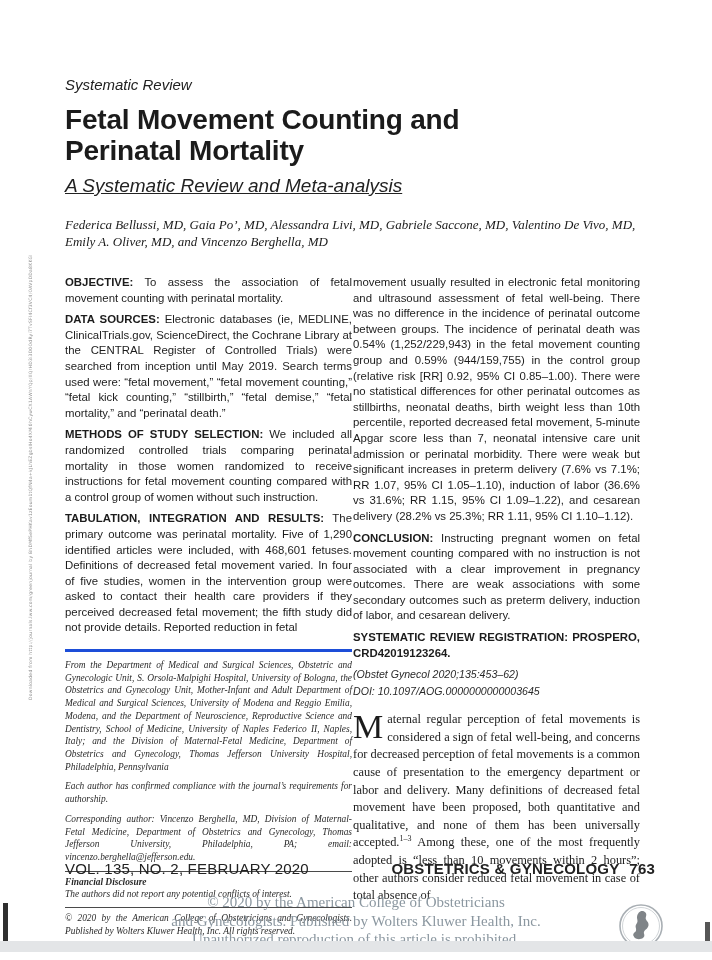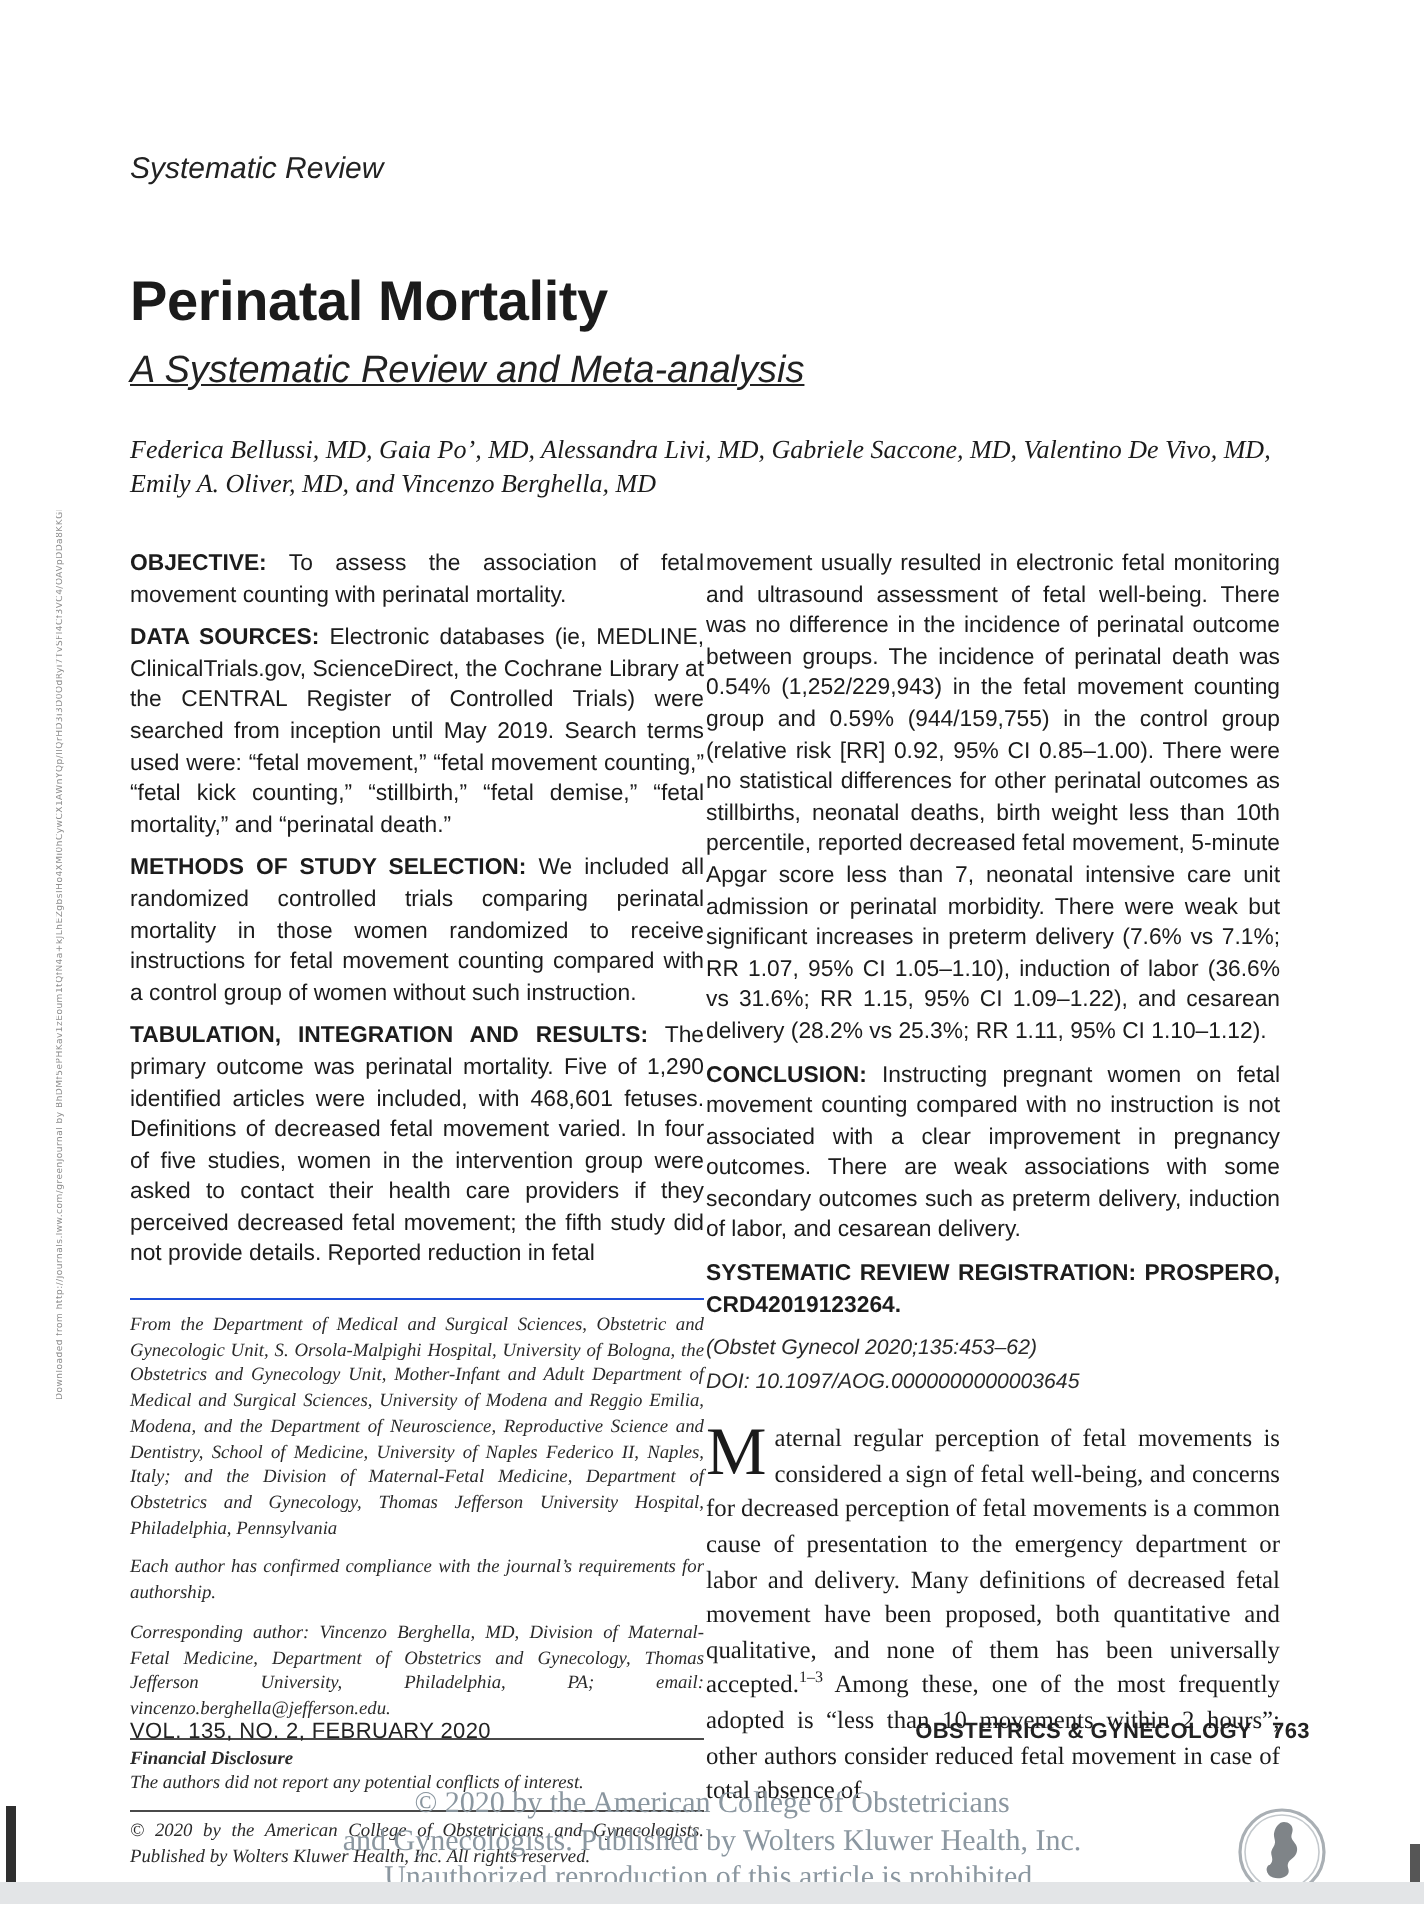--- a/index.html
+++ b/index.html
@@ -28,36 +28,36 @@
   .subtitle { margin-top: 9px; font-style: italic; font-size: 19px; color: #222; text-decoration: underline; }
   .authors { margin-top: 19px; font-family: "Liberation Serif", serif; font-style: italic; font-size: 13px; line-height: 17px; color: #1b1b1b; }
   .columns { margin-top: 25px; display: flex; gap: 1px; }
   .col { width: 287px; flex: 0 0 287px; }
 
   .abs { font-size: 11.4px; line-height: 15.6px; text-align: justify; margin-bottom: 6px; color: #1c1c1c; }
   .abs-label { font-weight: 700; }
   .abs.bold-all { font-weight: 700; }
   .cite { font-style: italic; font-size: 10.6px; line-height: 14.5px; text-align: left; margin-bottom: 2px; color: #2a2a2a; }
 
-  .footnote-block { margin-top: 13px; border-top: 1px solid #1d4ed8; padding-top: 7px;
+  .footnote-block { margin-top: 13px; border-top: 3px solid #1d4ed8; padding-top: 7px;
     font-family: "Liberation Serif", serif; font-style: italic;
     font-size: 9.4px; line-height: 12.7px; text-align: justify; color: #2a2a2a; }
   .fn-para { margin-bottom: 7px; }
   .fn-rule { border: none; border-top: 1px solid #4a4a4a; margin: 6px 0 4px 0; }
   .fn-heading { font-weight: 700; }
   .fn-issn { font-style: normal; }
 
   .bodytext { margin-top: 13px; font-family: "Liberation Serif", serif;
     font-size: 12.4px; line-height: 17.6px; text-align: justify; color: #1b1b1b; }
   .dropcap { float: left; font-size: 34px; line-height: 28px; padding: 2px 4px 0 0; font-family: "Liberation Serif", serif; }
   sup { font-size: 8px; line-height: 0; }
 
   .pagefooter { position: absolute; left: 65px; right: 57px; top: 860px;
     display: flex; justify-content: space-between; align-items: baseline;
-    font-size: 11px; letter-spacing: 0.2px; color: #222; text-align: center; }
+    font-size: 15px; letter-spacing: 0.2px; color: #222; text-align: center; }
   .pf-right { font-weight: 700; }
   .pf-num { margin-left: 10px; }
 
   .banner { position: absolute; left: 0; right: 0; top: 893px; text-align: center;
     font-family: Liberation Serif, serif; font-size: 15px; line-height: 18.5px;
     color: #8b97a0; }
   .seal { position: absolute; left: 617px; top: 902px; width: 48px; height: 48px; }
 
   .bottom-strip { position: absolute; left: 0; right: 0; bottom: 0; height: 11px; background: #e3e5e7; }
   .scan-mark-left  { position: absolute; left: 3px;  top: 903px; width: 5px; height: 46px; background: #2f2f2f; }
@@ -67,21 +67,21 @@
 <body>
 
 <div class="page">
 
   <div class="edge-notice">Downloaded from http://journals.lww.com/greenjournal by BhDMf5ePHKav1zEoum1tQfN4a+kJLhEZgbsIHo4XMi0hCywCX1AWnYQp/IlQrHD3i3D0OdRyi7TvSFl4Cf3VC4/OAVpDDa8KKGKV0Ymy+78= on 12/16/2020</div>
 
   <div class="content">
 
     <div class="kicker">Systematic Review</div>
 
-    <h1 class="title"><br><span>Perinatal Mortality</span></h1>
+    <h1 class="title"><span>Fetal Movement Counting and</span><br><span>Perinatal Mortality</span></h1>
 
     <div class="subtitle">A Systematic Review and Meta-analysis</div>
 
     <div class="authors"><span>Federica Bellussi, MD, Gaia Po’, MD, Alessandra Livi, MD, Gabriele Saccone, MD, Valentino De Vivo, MD,</span><br><span>Emily A. Oliver, MD, and Vincenzo Berghella, MD</span></div>
 
     <div class="columns">
 
       <div class="col">
         <p class="abs"><span class="abs-label">OBJECTIVE:</span> <span>To assess the association of fetal movement counting with perinatal mortality.</span></p>
         <p class="abs"><span class="abs-label">DATA SOURCES:</span> <span>Electronic databases (ie, MEDLINE, ClinicalTrials.gov, ScienceDirect, the Cochrane Library at the CENTRAL Register of Controlled Trials) were searched from inception until May 2019. Search terms used were: “fetal movement,” “fetal movement counting,” “fetal kick counting,” “stillbirth,” “fetal demise,” “fetal mortality,” and “perinatal death.”</span></p>

